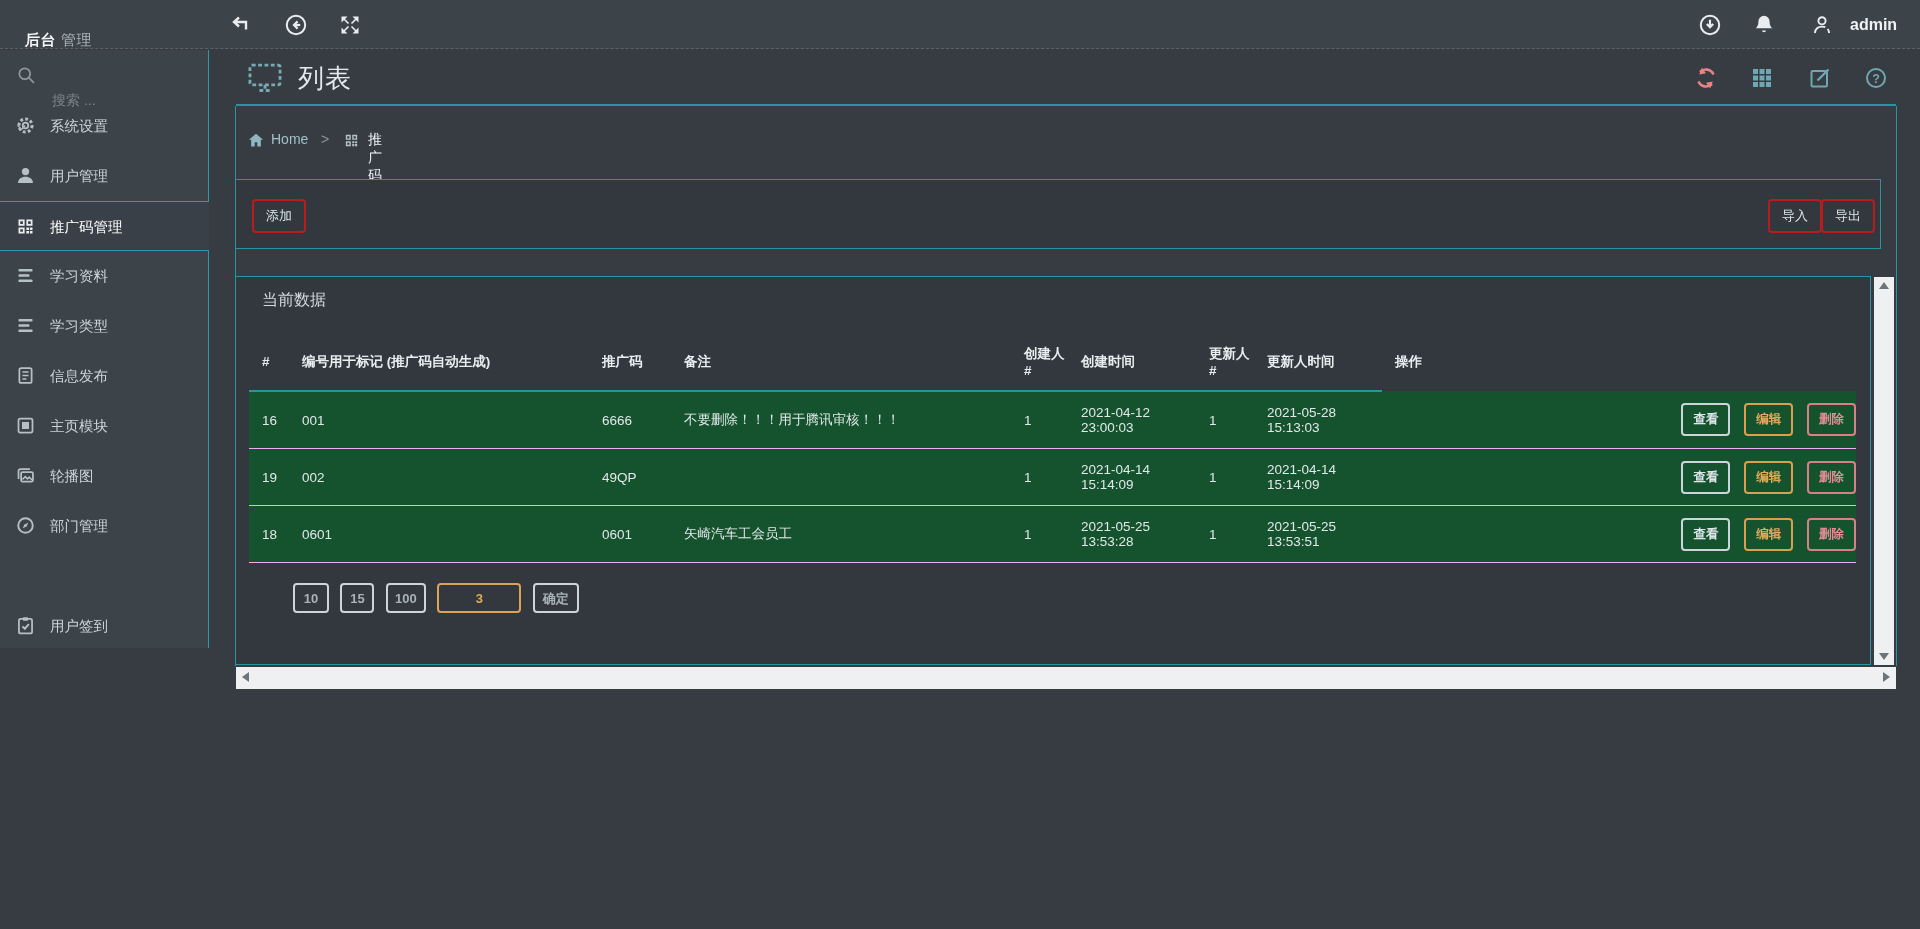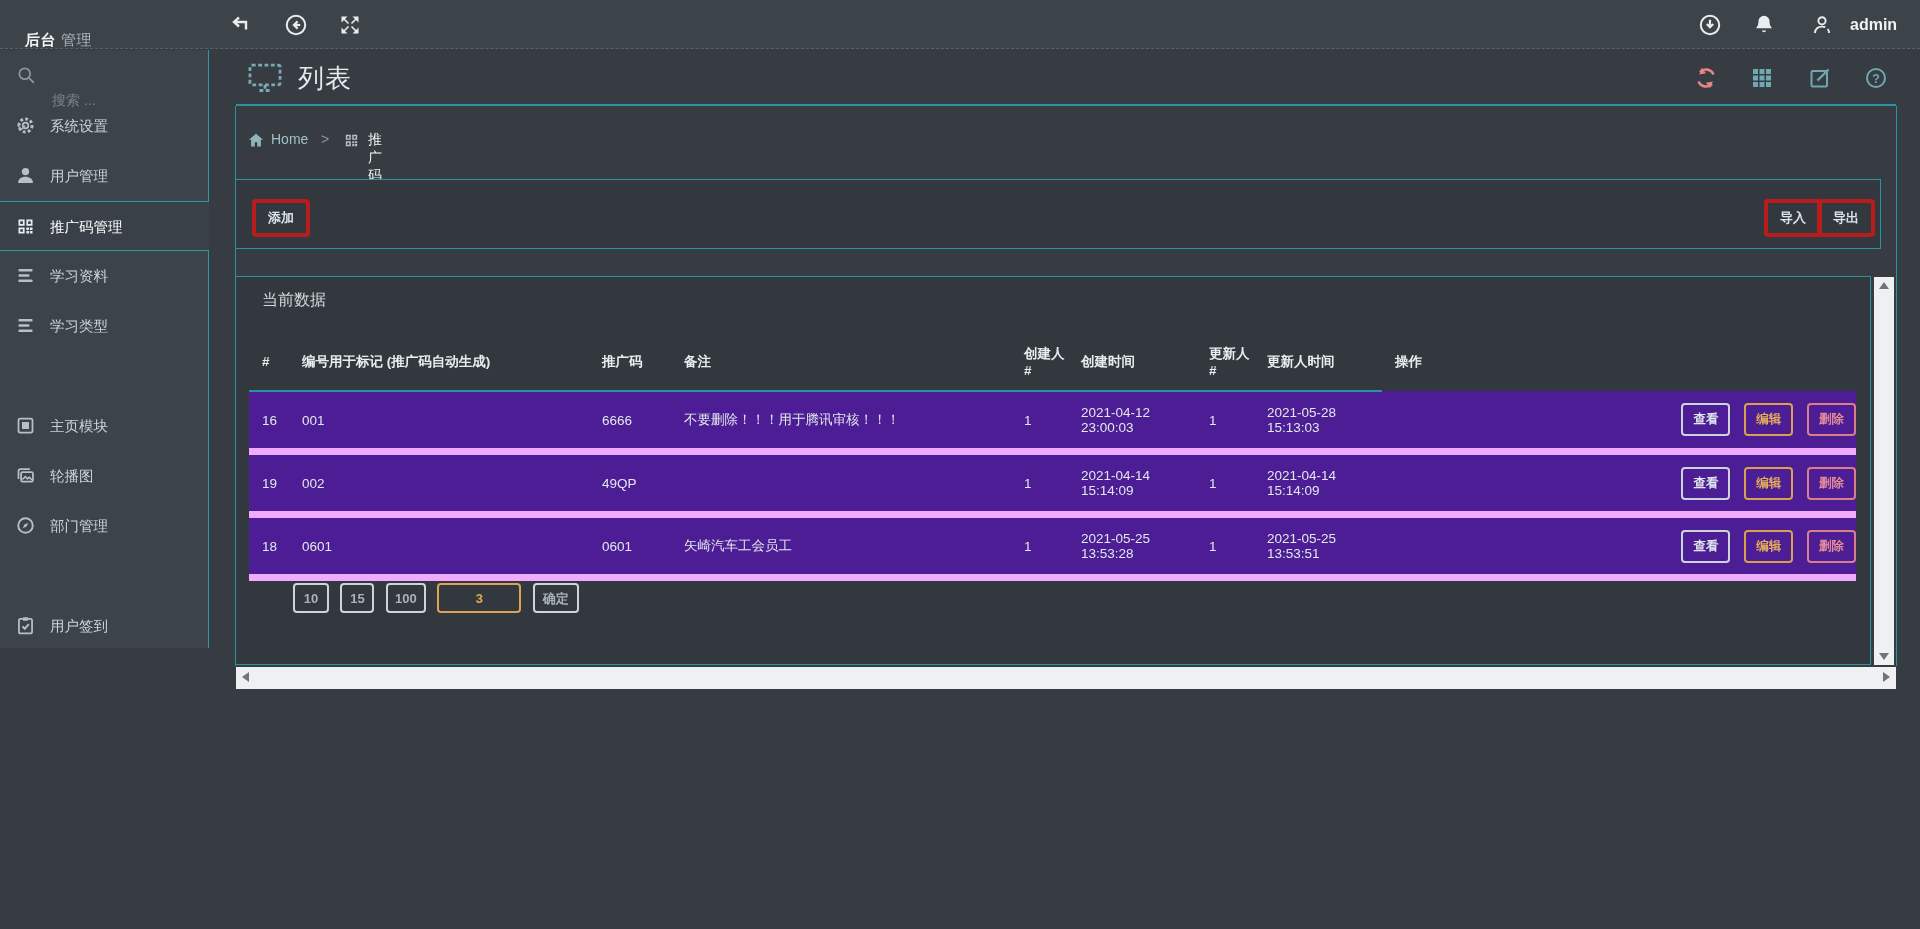--- a/index.html
+++ b/index.html
@@ -40,29 +40,29 @@
 
   .crumbs{position:absolute;left:247px;top:130px;height:24px;font-size:14px;color:#8a979c;}
   .crumbs .home-ic{position:absolute;left:0;top:1px;width:18px;height:18px;color:#8fb6bd;}
   .crumb-home{position:absolute;left:24px;top:1px;color:#9fc0c6;cursor:pointer;}
   .crumb-sep{position:absolute;left:74px;top:1px;color:#8a979c;}
   .crumbs .qr-ic{position:absolute;left:96px;top:2px;width:17px;height:17px;color:#b6c1c6;}
   .crumb-cur{position:absolute;left:121px;top:1px;color:#eef2f3;}
 
   
   .toolbar-card{position:absolute;left:235px;top:179px;width:1646px;height:70px;border:1px solid #2a93a2;background:#32383d;box-sizing:border-box;}
-  .btn{position:absolute;top:19px;box-sizing:border-box;border:4px solid #b91c1c;border-radius:4px;background:transparent;color:#d9e6e9;font-size:13px;font-family:inherit;padding:6px 12px;cursor:pointer;font-weight:bold;}
+  .btn{position:absolute;top:19px;box-sizing:border-box;border:2px solid #b91c1c;border-radius:4px;background:transparent;color:#d9e6e9;font-size:13px;font-family:inherit;padding:6px 12px;cursor:pointer;}
 
   
   .table-card{position:absolute;left:235px;top:276px;width:1636px;height:389px;border:1px solid #2a93a2;background:#32383d;box-sizing:border-box;}
   .panel-title{position:absolute;left:26px;top:13px;font-size:16px;color:#d3dadd;}
   table.grid{position:absolute;left:13px;top:58px;width:1607px;border-collapse:collapse;table-layout:fixed;}
   table.grid th{font-size:13.5px;font-weight:bold;color:#e8edef;text-align:left;padding:10px 0 12px 13px;border-bottom:2px solid #2a93a2;}
   table.grid th:last-child{border-bottom:none;}
-  table.grid td{height:56px;background:#4c1d95;font-size:13.5px;color:#e2e8ea;padding:0 0 0 13px;border-bottom:7px solid #f0abfc;vertical-align:middle;}
+  table.grid td{height:56px;background:#14532d;font-size:13.5px;color:#e2e8ea;padding:0 0 0 13px;border-bottom:1px solid #f0abfc;vertical-align:middle;}
   td.act-cell{text-align:right;padding-right:35px;}
   .abtn{display:inline-block;box-sizing:border-box;border:2px solid;border-radius:4px;background:transparent;font-size:12.5px;font-weight:bold;font-family:inherit;padding:6px 10px;margin-left:10px;cursor:pointer;}
   .abtn.view{border-color:#ccd6da;color:#dde5e8;}
   .abtn.edit{border-color:#d9a04f;color:#e2ab5a;}
   .abtn.del{border-color:#d97f89;color:#e38b95;}
 
   .pager{position:absolute;left:17px;top:306px;height:32px;padding-left:40px;}
   .pbtn{display:inline-block;box-sizing:border-box;height:30px;line-height:26px;border:2px solid #ccd6da;border-radius:4px;background:transparent;color:#a9b3b7;font-size:13px;font-weight:bold;text-align:center;margin-right:7px;vertical-align:top;cursor:pointer;}
   .pinput{box-sizing:border-box;width:84px;height:30px;border:2px solid #dba35a;border-radius:4px;background:transparent;color:#e2ab5a;font-size:13px;font-weight:bold;text-align:center;font-family:inherit;margin-right:7px;vertical-align:top;outline:none;}
 
@@ -237,20 +237,26 @@
       <svg>
           <use href="#i-list"></use>
         </svg>
       <span class="lbl">学习资料</span>
     </div>
     <div class="side-item" style="top:251px">
       <svg>
           <use href="#i-list"></use>
         </svg>
       <span class="lbl">学习类型</span>
+    </div>
+    <div class="side-item" style="top:301px">
+      <svg>
+          <use href="#i-doc"></use>
+        </svg>
+      <span class="lbl">信息发布</span>
     </div>
     <div class="side-item" style="top:351px">
       <svg>
           <use href="#i-module"></use>
         </svg>
       <span class="lbl">主页模块</span>
     </div>
     <div class="side-item" style="top:401px">
       <svg>
           <use href="#i-images"></use>

